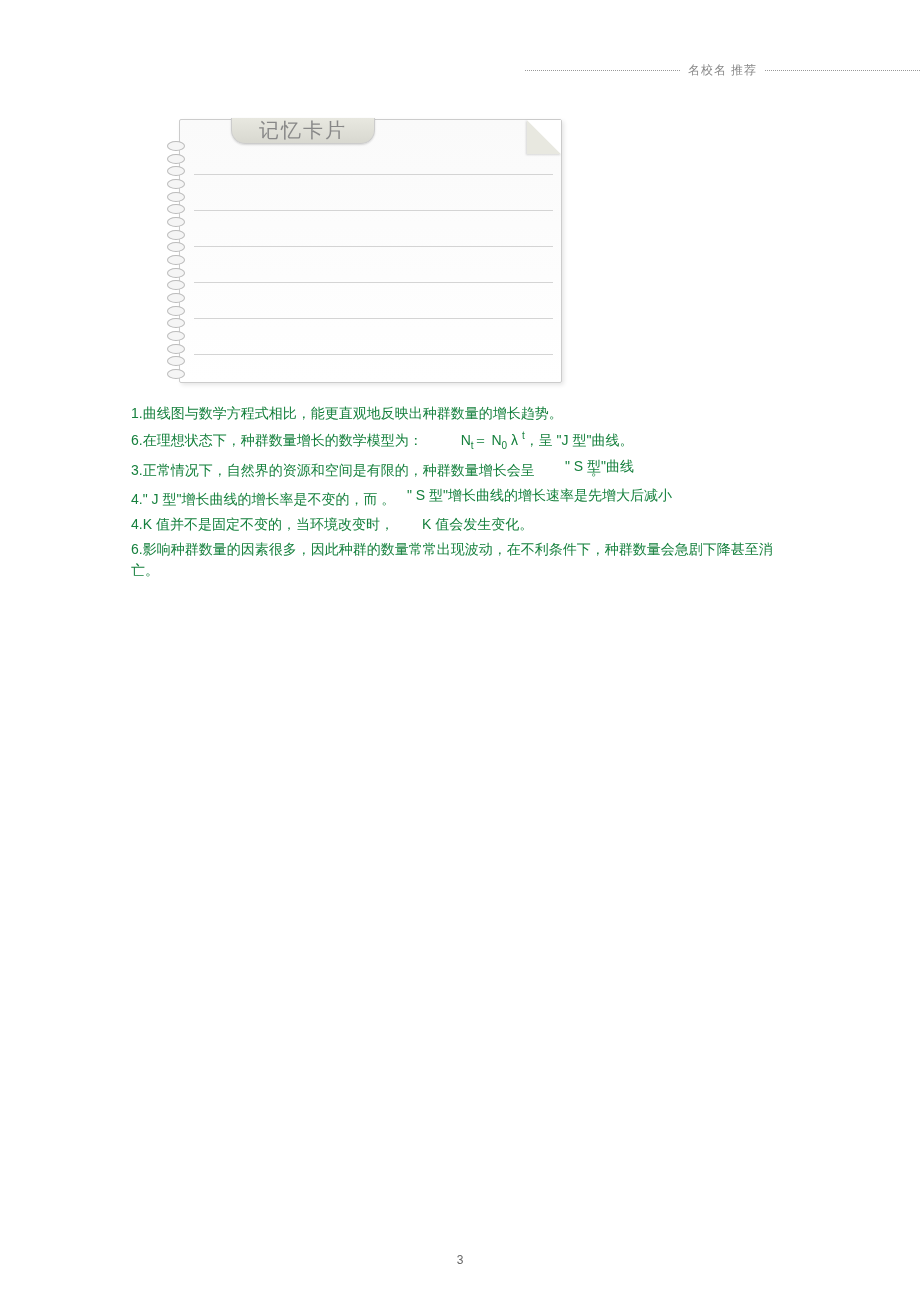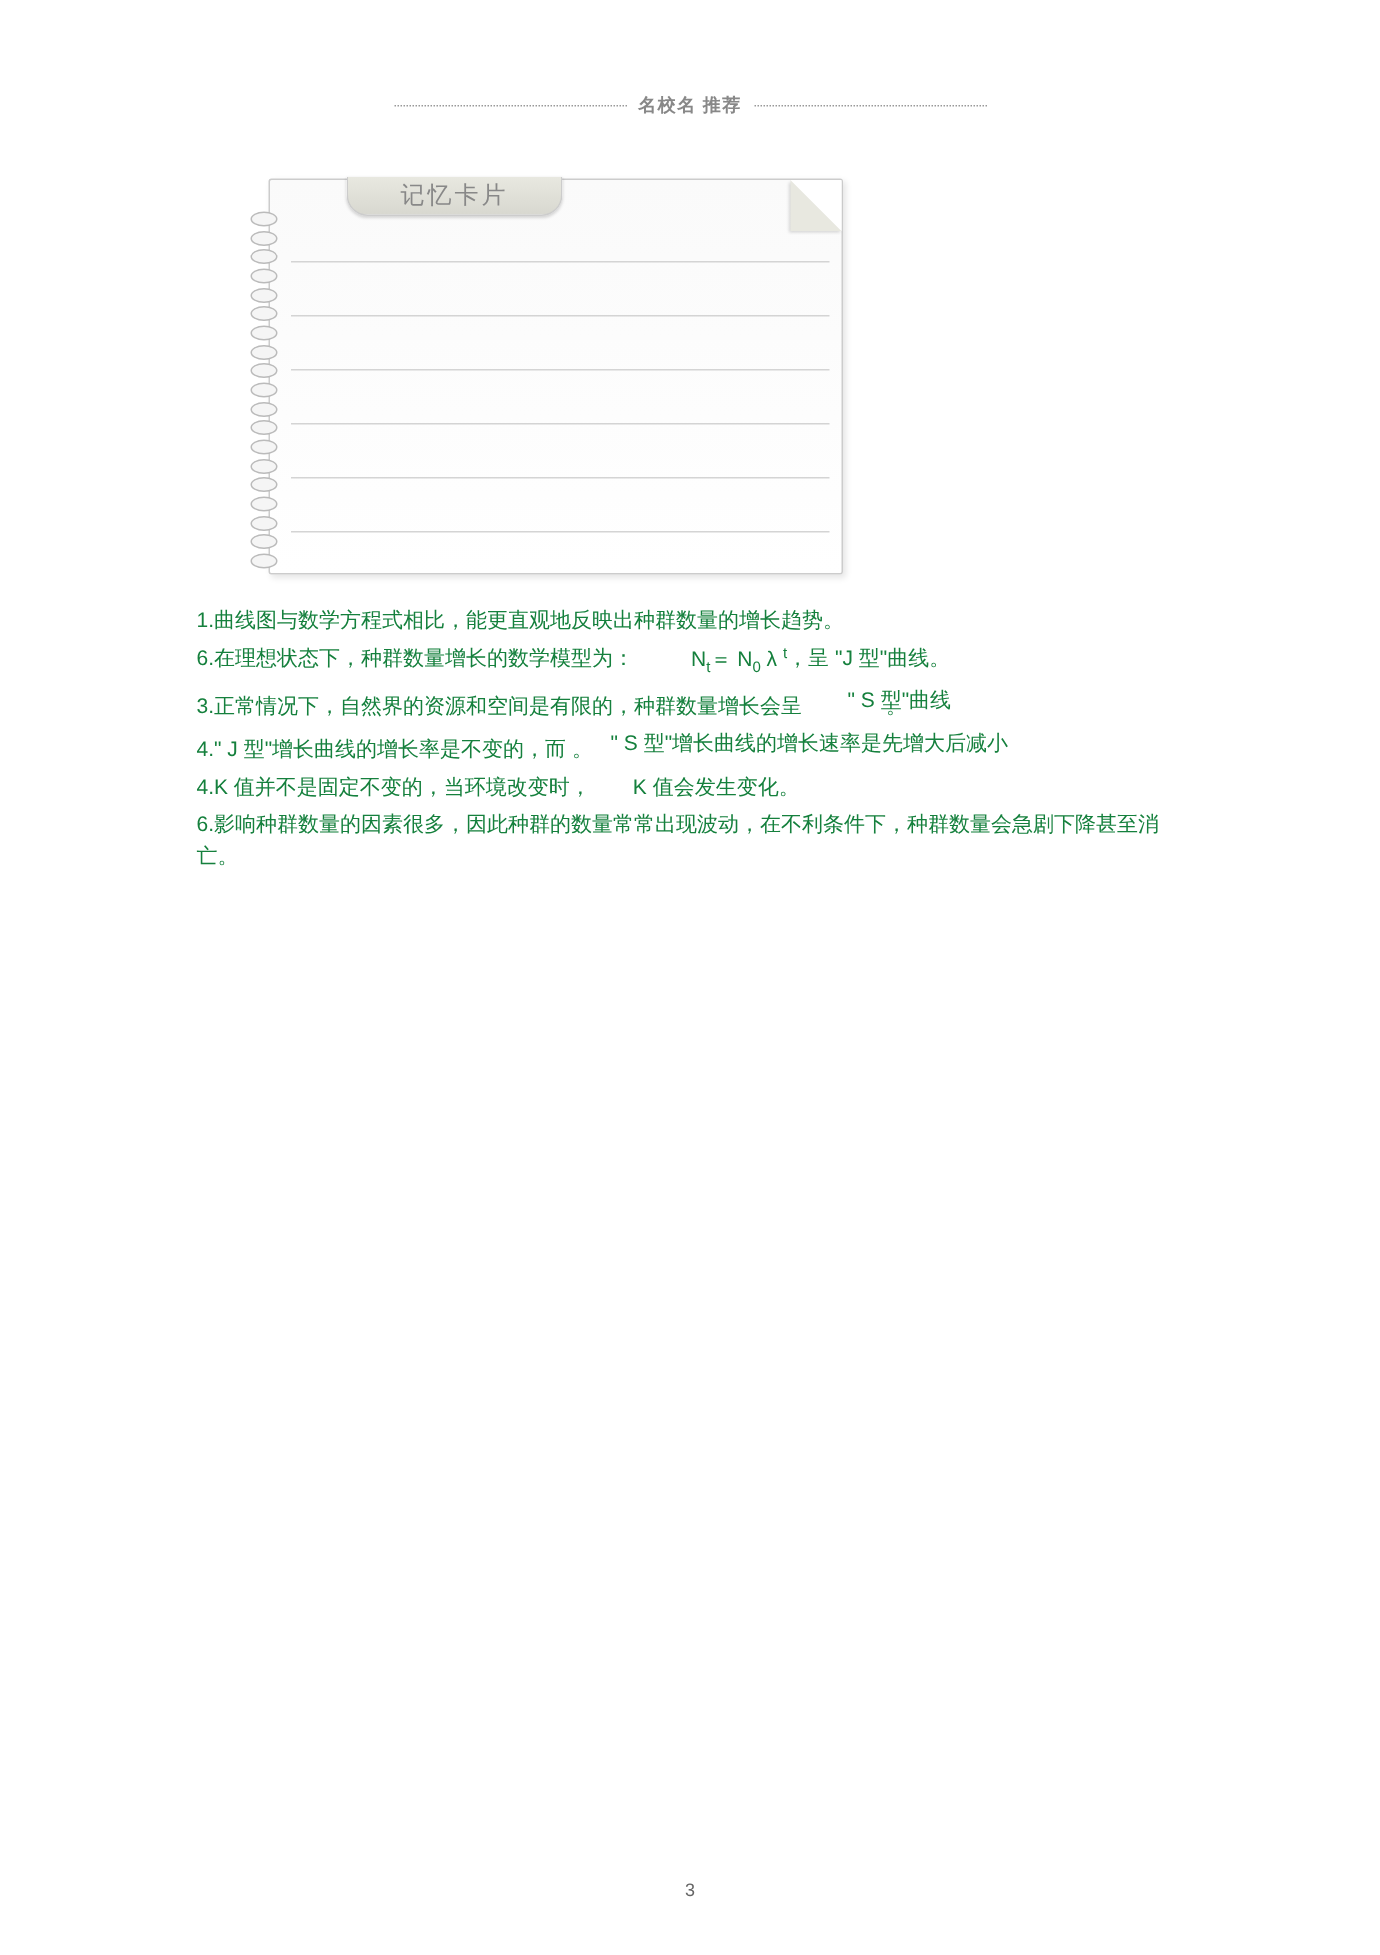--- a/index.html
+++ b/index.html
@@ -14,22 +14,21 @@
       height: 1303px;
       position: relative;
       color: #333;
     }
     .header-container {
       position: relative;
       width: 100%;
       padding-top: 62px;
       display: flex;
       align-items: center;
-      justify-content: center;
-      font-weight: bold;
+      justify-content: flex-end;
     }
     .header-line {
       border-top: 1px dotted #999;
       width: 155px;
     }
     .header-text {
       font-size: 12px;
       color: #888;
       padding: 0 8px;
       letter-spacing: 1px;
@@ -76,21 +75,21 @@
       top: -1px;
       width: 144px;
       height: 26px;
       background: linear-gradient(to bottom, #e8e8e0, #d8d8d0);
       border: 1px solid #ccc;
       border-top: none;
       border-radius: 0 0 14px 14px;
       display: flex;
       align-items: center;
       justify-content: center;
-      font-size: 16px;
+      font-size: 20px;
       color: #888;
       font-family: "KaiTi", "楷体", serif;
       letter-spacing: 2px;
       z-index: 2;
       box-shadow: 0 1px 2px rgba(0,0,0,0.15);
     }
     .page-fold2 {
       position: absolute;
       right: 0;
       top: 0;

